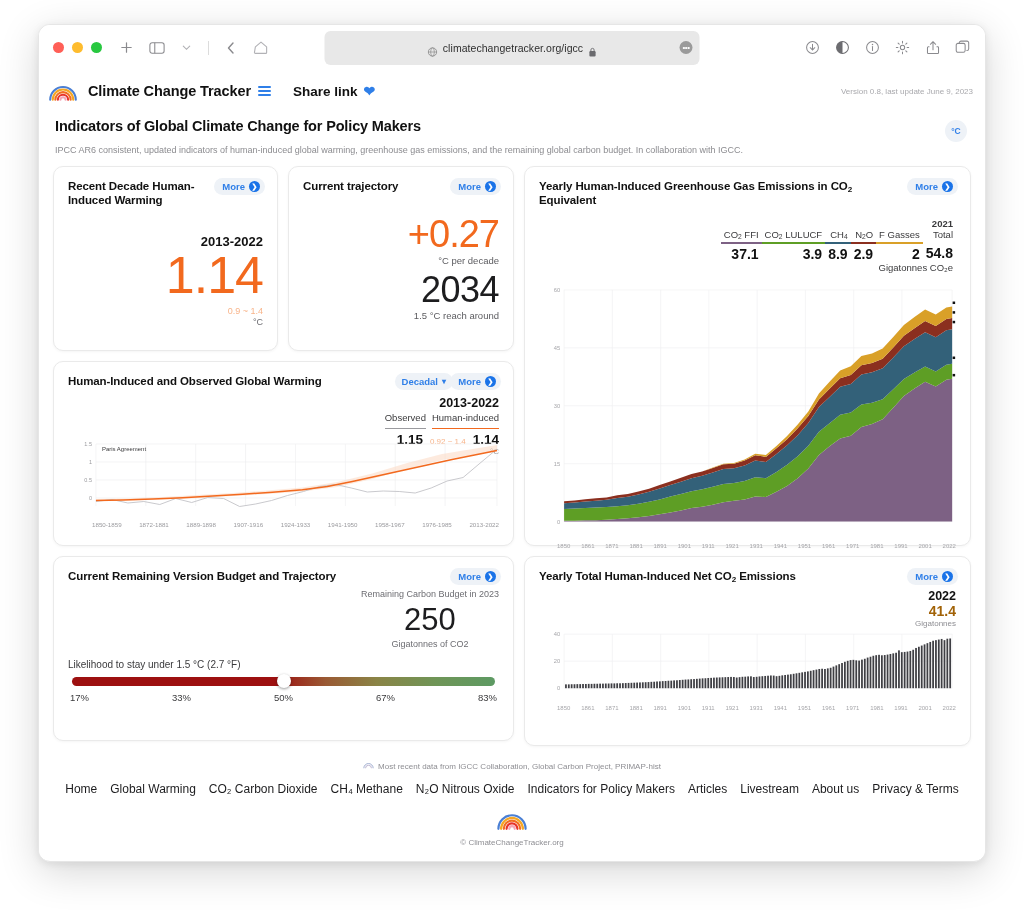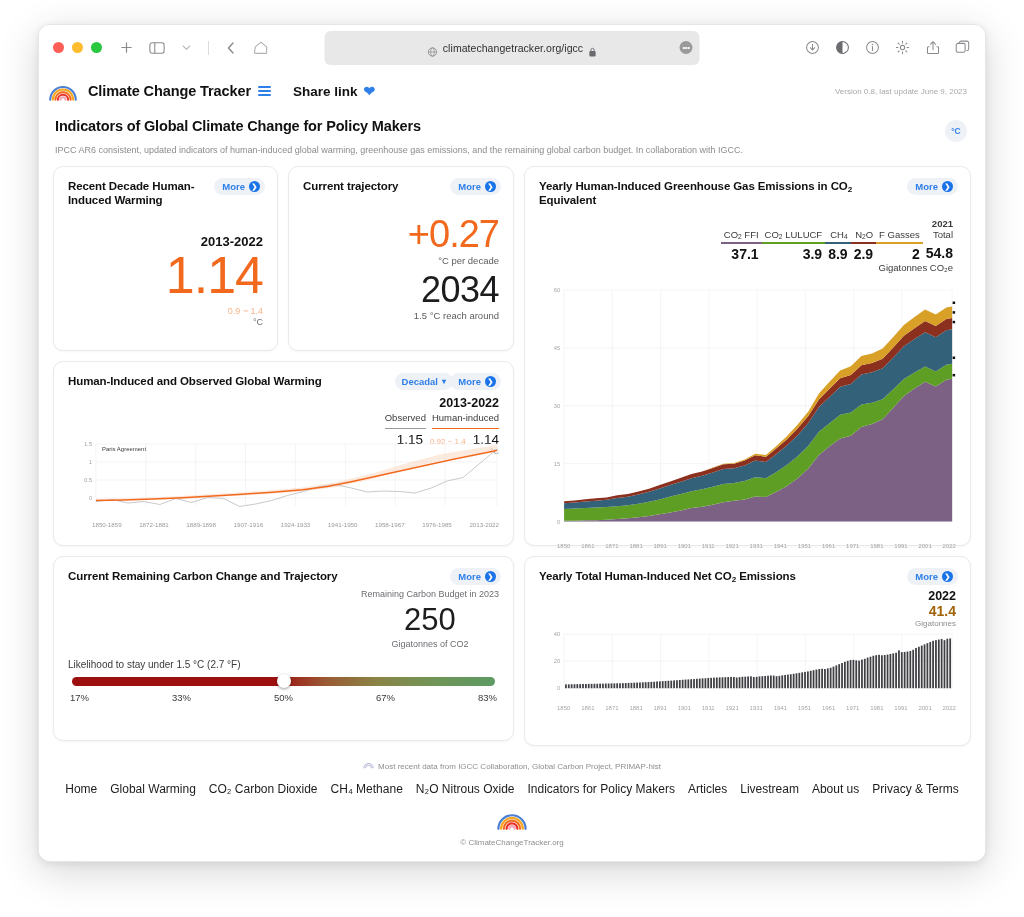--- a/index.html
+++ b/index.html
@@ -68,21 +68,21 @@
     display: flex; align-items: center;
     padding: 0 16px 0 8px;
     position: relative;
   }
   .logo { width: 32px; height: 22px; margin-right: 9px; }
   .brand { font-size: 14.5px; font-weight: bold; color: #111; letter-spacing: -0.1px; }
   .hamburger { display:inline-flex; flex-direction: column; gap: 2.5px; margin-left: 7px; vertical-align: middle; }
   .hamburger i { display:block; width: 13px; height: 1.8px; background: #2f7fe8; border-radius: 1px; }
   .share-link { margin-left: 22px; font-size: 13.5px; font-weight: bold; color: #111; display: flex; align-items: center; gap: 6px;}
   .heart { color: #2f7fe8; font-size: 14px; }
-  .version { position: absolute; right: 18px; font-size: 8px; color: #a9a9ad; }
+  .version { position: absolute; right: 12px; font-size: 8px; color: #a9a9ad; }
 
   
   .page {
     background: #ffffff;
     padding: 6px 14px 0 14px;
   }
   .page-title { font-size: 14.5px; font-weight: bold; color: #111; letter-spacing: -0.15px; }
   .page-sub { font-size: 9px; color: #8c8c90; margin-top: 11px; }
   .title-row { position: relative; padding-left: 2px; }
   .unit-toggle {
@@ -160,21 +160,21 @@
   .chart-svg { display: block; width: 100%; }
 
   
   .card-warm { height: 185px; }
   .warm-metrics { position: absolute; right: 14px; top: 34px; text-align: right; }
   .w-period { font-size: 12.5px; font-weight: bold; color: #111; }
   .w-heads { display: flex; gap: 6px; justify-content: flex-end; font-size: 9.5px; color: #3a3a3c; margin-top: 2px;}
   .w-heads .obs { border-bottom: 1.6px solid #9a9a9e; padding-bottom: 5px; }
   .w-heads .hum { border-bottom: 1.6px solid #f2691e; padding-bottom: 1px; }
   .w-vals { display:flex; gap: 7px; align-items: baseline; justify-content: flex-end; margin-top: 3px;}
-  .w-vals .v { font-size: 13.5px; font-weight: normal; color: #111; }
+  .w-vals .v { font-size: 13.5px; font-weight: bold; color: #111; }
   .w-vals .r { font-size: 8px; color: #f8b48a; }
   .w-unit { font-size: 8px; color: #8e8e93; text-align: right; }
 
   
   .card-budget { height: 185px; }
   .budget-cols { display: flex; justify-content: flex-end; gap: 22px; margin-top: 6px; }
   .bcol { text-align: center; }
   .blabel { font-size: 9px; color: #6d6d72; line-height: 1.25; max-width: 160px;}
   .blabel.light { color: #a9a9ad; }
   .bbig { font-size: 31px; font-weight: 300; color: #1d1d1f; line-height: 1.1; margin-top: 2px; }
@@ -443,21 +443,21 @@
                 <span>1924-1933</span>
                 <span>1941-1950</span>
                 <span>1958-1967</span>
                 <span>1976-1985</span>
                 <span>2013-2022</span>
               </div>
             </div>
           </div>
 
           <div class="card card-budget">
-            <div class="card-title">Current Remaining Carbon Change and Trajectory</div>
+            <div class="card-title">Current Remaining Version Budget and Trajectory</div>
             <div class="btn-more">
               <span>More</span>
               <span class="chev">❯</span>
             </div>
             <div class="budget-cols">
               <div class="bcol">
                 <div class="blabel">Remaining Carbon Budget in 2023</div>
                 <div class="bbig">250</div>
                 <div class="bsub">Gigatonnes of CO2</div>
               </div>

